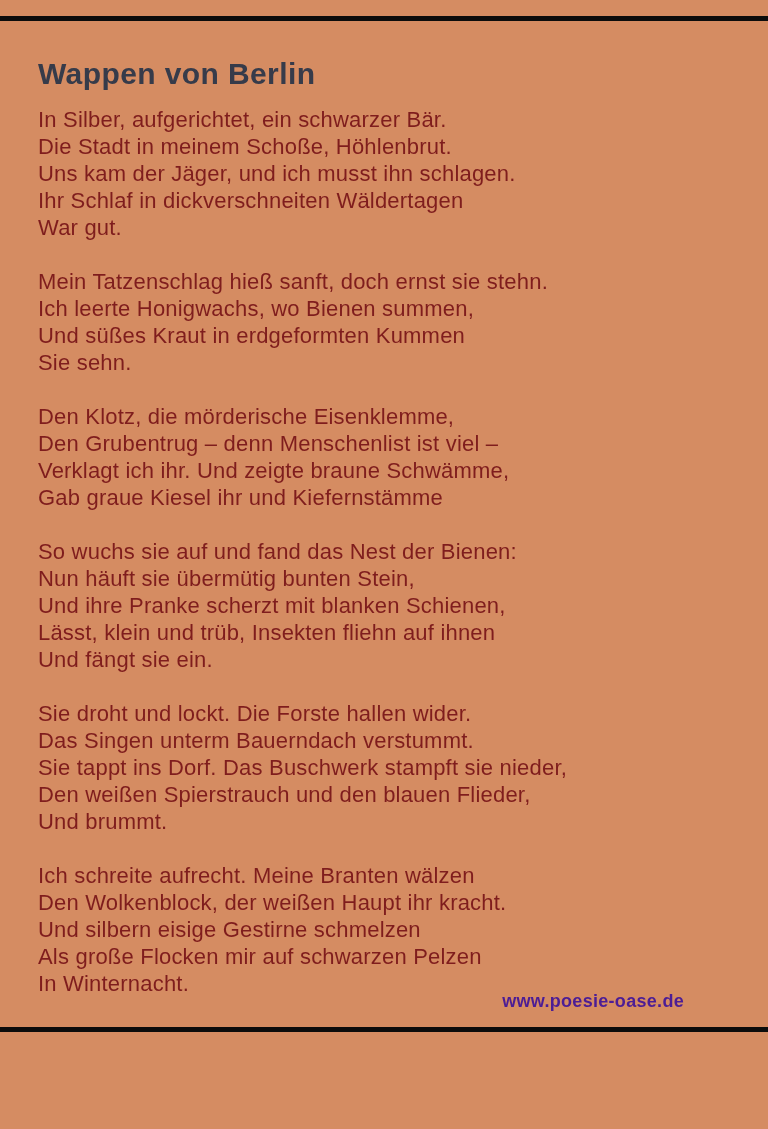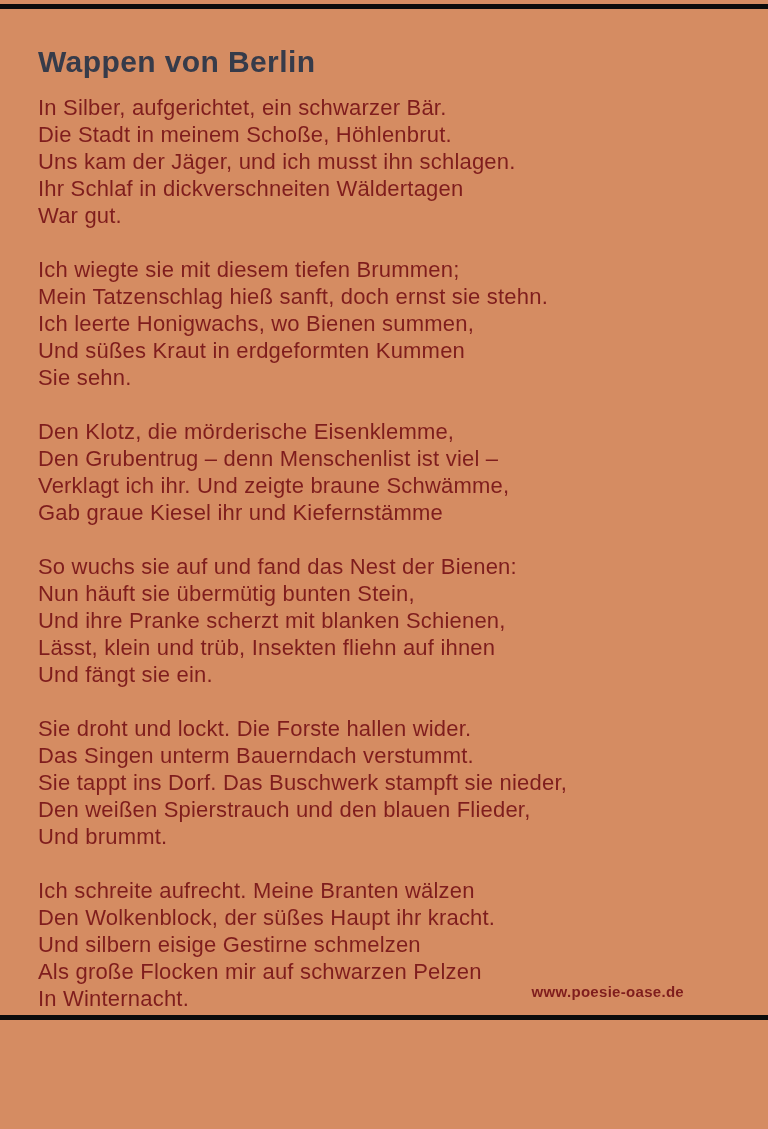--- a/index.html
+++ b/index.html
@@ -5,21 +5,21 @@
 <style>
   html, body {
     margin: 0;
     padding: 0;
     background: #d58c62;
   }
   .page {
     position: relative;
     width: 768px;
     height: 1016px;
-    margin: 4px auto;
+    margin: 16px auto;
     background: #d58c62;
     overflow: hidden;
     font-family: "Liberation Sans", "DejaVu Sans", sans-serif;
   }
   .edge-bar {
     position: absolute;
     left: 0;
     width: 100%;
     height: 5px;
     background: #0c0c0c;
@@ -59,45 +59,44 @@
     font-size: 16px;
     line-height: 27px;
     font-weight: 700;
     letter-spacing: 0.2px;
     color: #3e4251;
   }
   .site-watermark {
     position: absolute;
     right: 84px;
     bottom: 20px;
-    font-size: 15px;
+    font-size: 18px;
     font-weight: 700;
     letter-spacing: 0.3px;
-    color: #7f1d1d;
+    color: #4c1d95;
     z-index: 2;
   }
 </style>
 </head>
 <body>
 
 <div class="page">
   <div class="edge-bar top"></div>
 
   <div class="content">
     <h1 class="poem-title">Wappen von Berlin</h1>
 
     <div class="stanza">
         <div class="poem-line">In Silber, aufgerichtet, ein schwarzer Bär.</div>
         <div class="poem-line">Die Stadt in meinem Schoße, Höhlenbrut.</div>
         <div class="poem-line">Uns kam der Jäger, und ich musst ihn schlagen.</div>
         <div class="poem-line">Ihr Schlaf in dickverschneiten Wäldertagen</div>
         <div class="poem-line">War gut.</div>
       </div>
     <div class="stanza">
-        <div class="poem-line">Ich wiegte sie mit diesem tiefen Brummen;</div>
         <div class="poem-line">Mein Tatzenschlag hieß sanft, doch ernst sie stehn.</div>
         <div class="poem-line">Ich leerte Honigwachs, wo Bienen summen,</div>
         <div class="poem-line">Und süßes Kraut in erdgeformten Kummen</div>
         <div class="poem-line">Sie sehn.</div>
       </div>
     <div class="stanza">
         <div class="poem-line">Den Klotz, die mörderische Eisenklemme,</div>
         <div class="poem-line">Den Grubentrug – denn Menschenlist ist viel –</div>
         <div class="poem-line">Verklagt ich ihr. Und zeigte braune Schwämme,</div>
         <div class="poem-line">Gab graue Kiesel ihr und Kiefernstämme</div>
@@ -111,21 +110,21 @@
       </div>
     <div class="stanza">
         <div class="poem-line">Sie droht und lockt. Die Forste hallen wider.</div>
         <div class="poem-line">Das Singen unterm Bauerndach verstummt.</div>
         <div class="poem-line">Sie tappt ins Dorf. Das Buschwerk stampft sie nieder,</div>
         <div class="poem-line">Den weißen Spierstrauch und den blauen Flieder,</div>
         <div class="poem-line">Und brummt.</div>
       </div>
     <div class="stanza">
         <div class="poem-line">Ich schreite aufrecht. Meine Branten wälzen</div>
-        <div class="poem-line">Den Wolkenblock, der süßes Haupt ihr kracht.</div>
+        <div class="poem-line">Den Wolkenblock, der weißen Haupt ihr kracht.</div>
         <div class="poem-line">Und silbern eisige Gestirne schmelzen</div>
         <div class="poem-line">Als große Flocken mir auf schwarzen Pelzen</div>
         <div class="poem-line">In Winternacht.</div>
       </div>
 
     <div class="poem-author">- Gertrud Kolmar</div>
   </div>
 
   <div class="site-watermark">www.poesie-oase.de</div>
 

